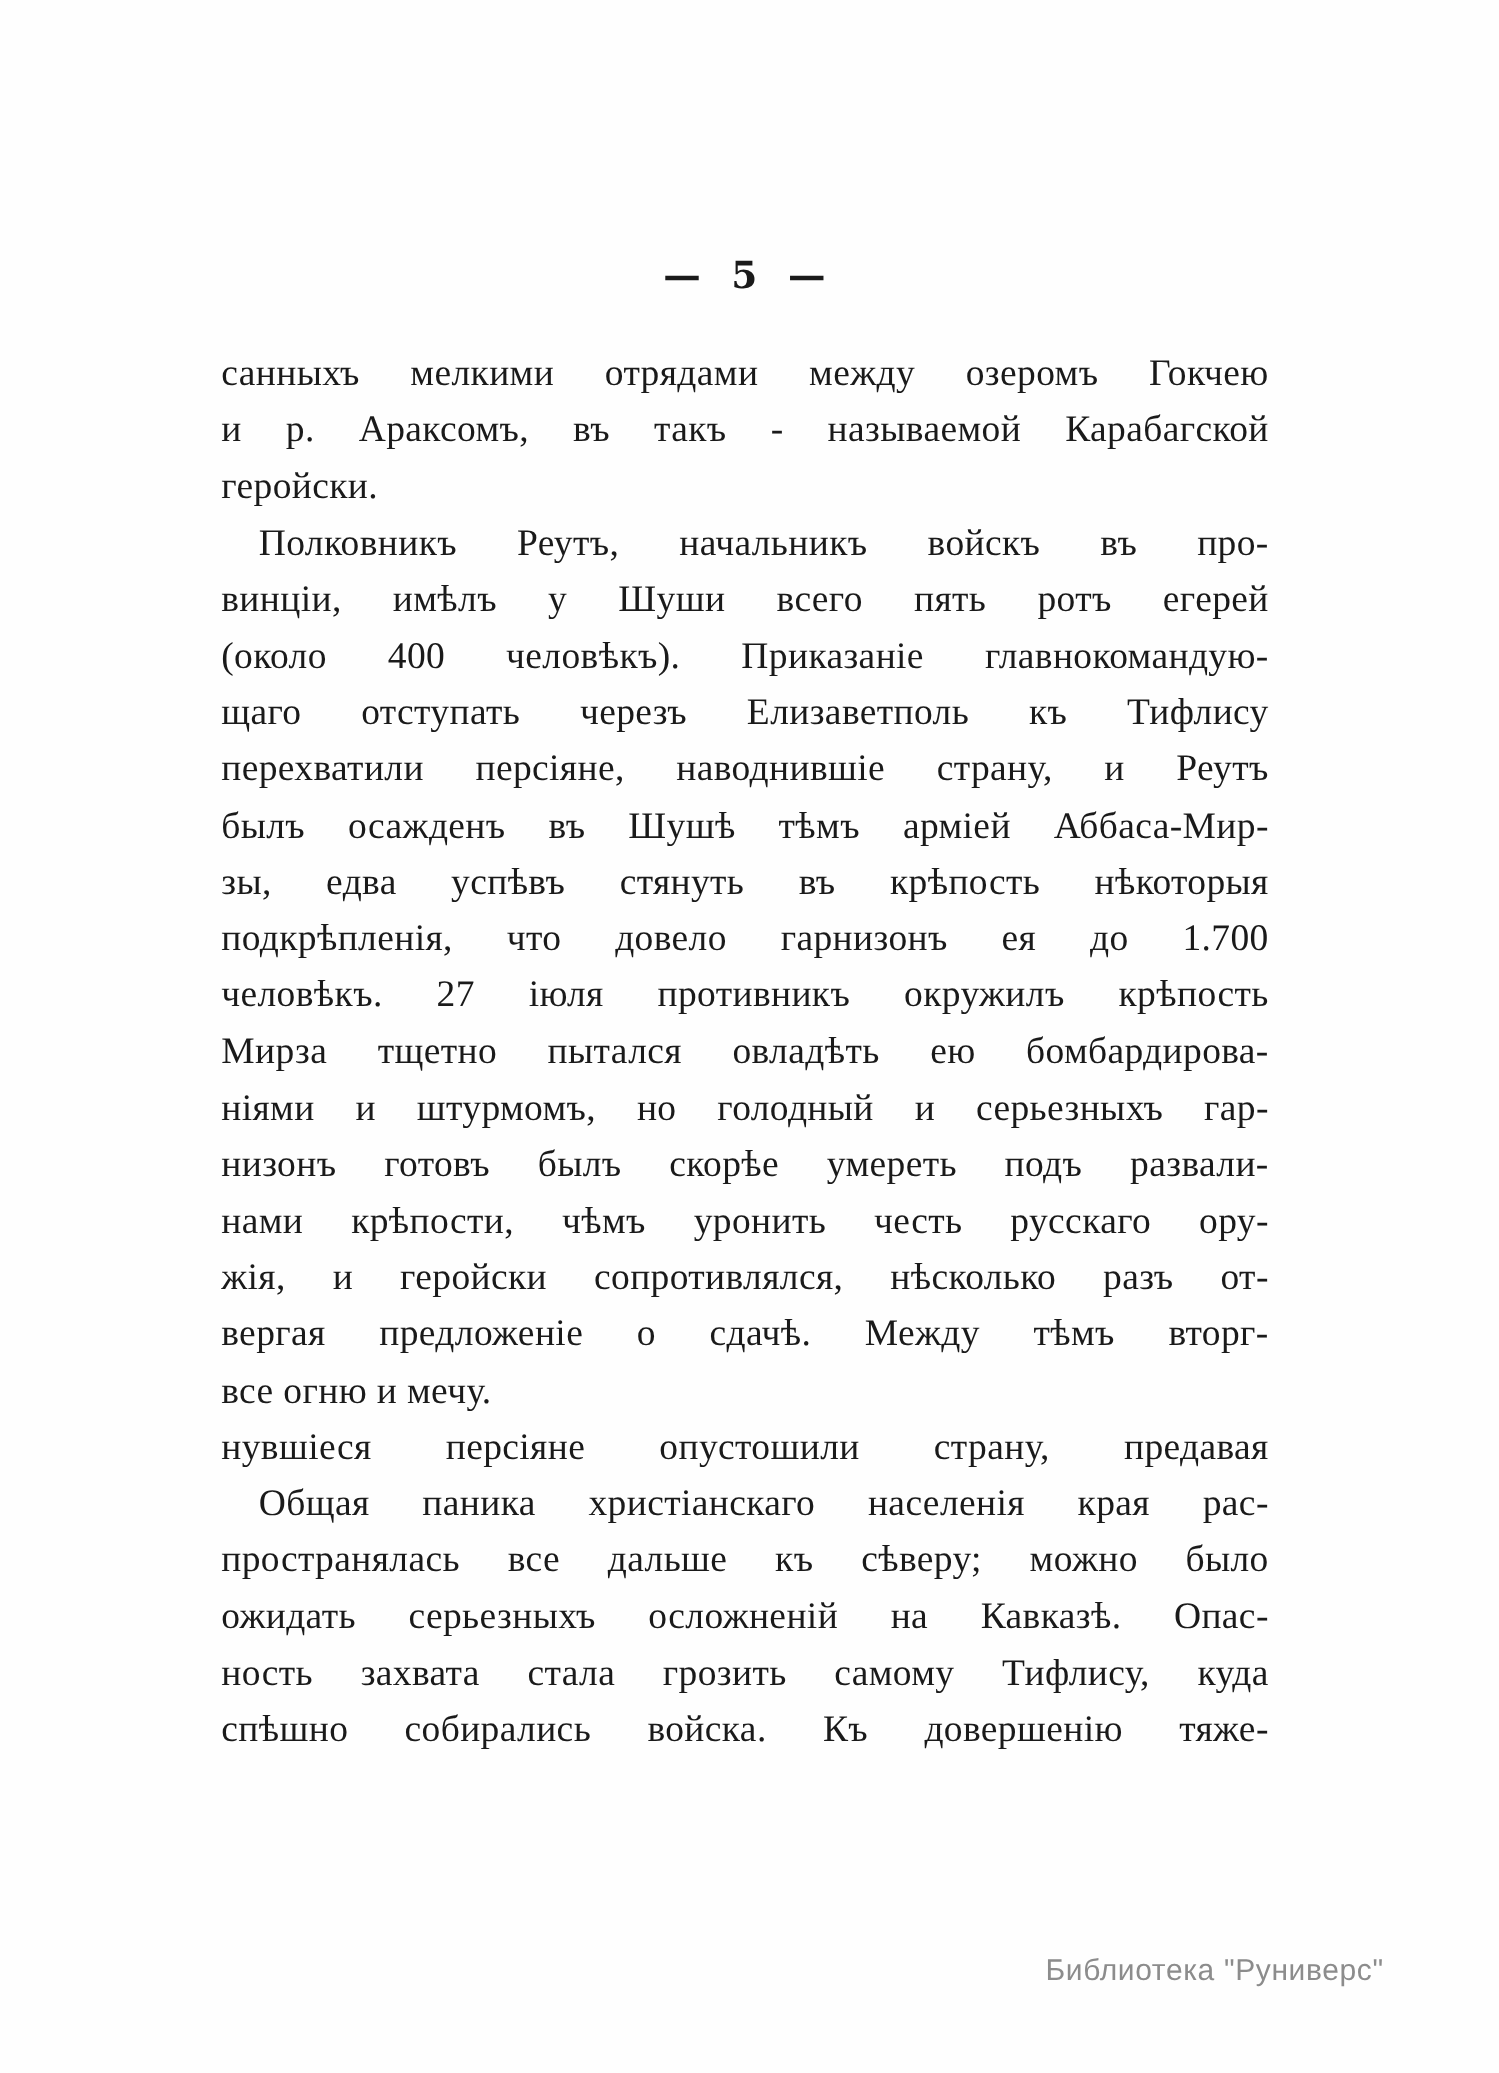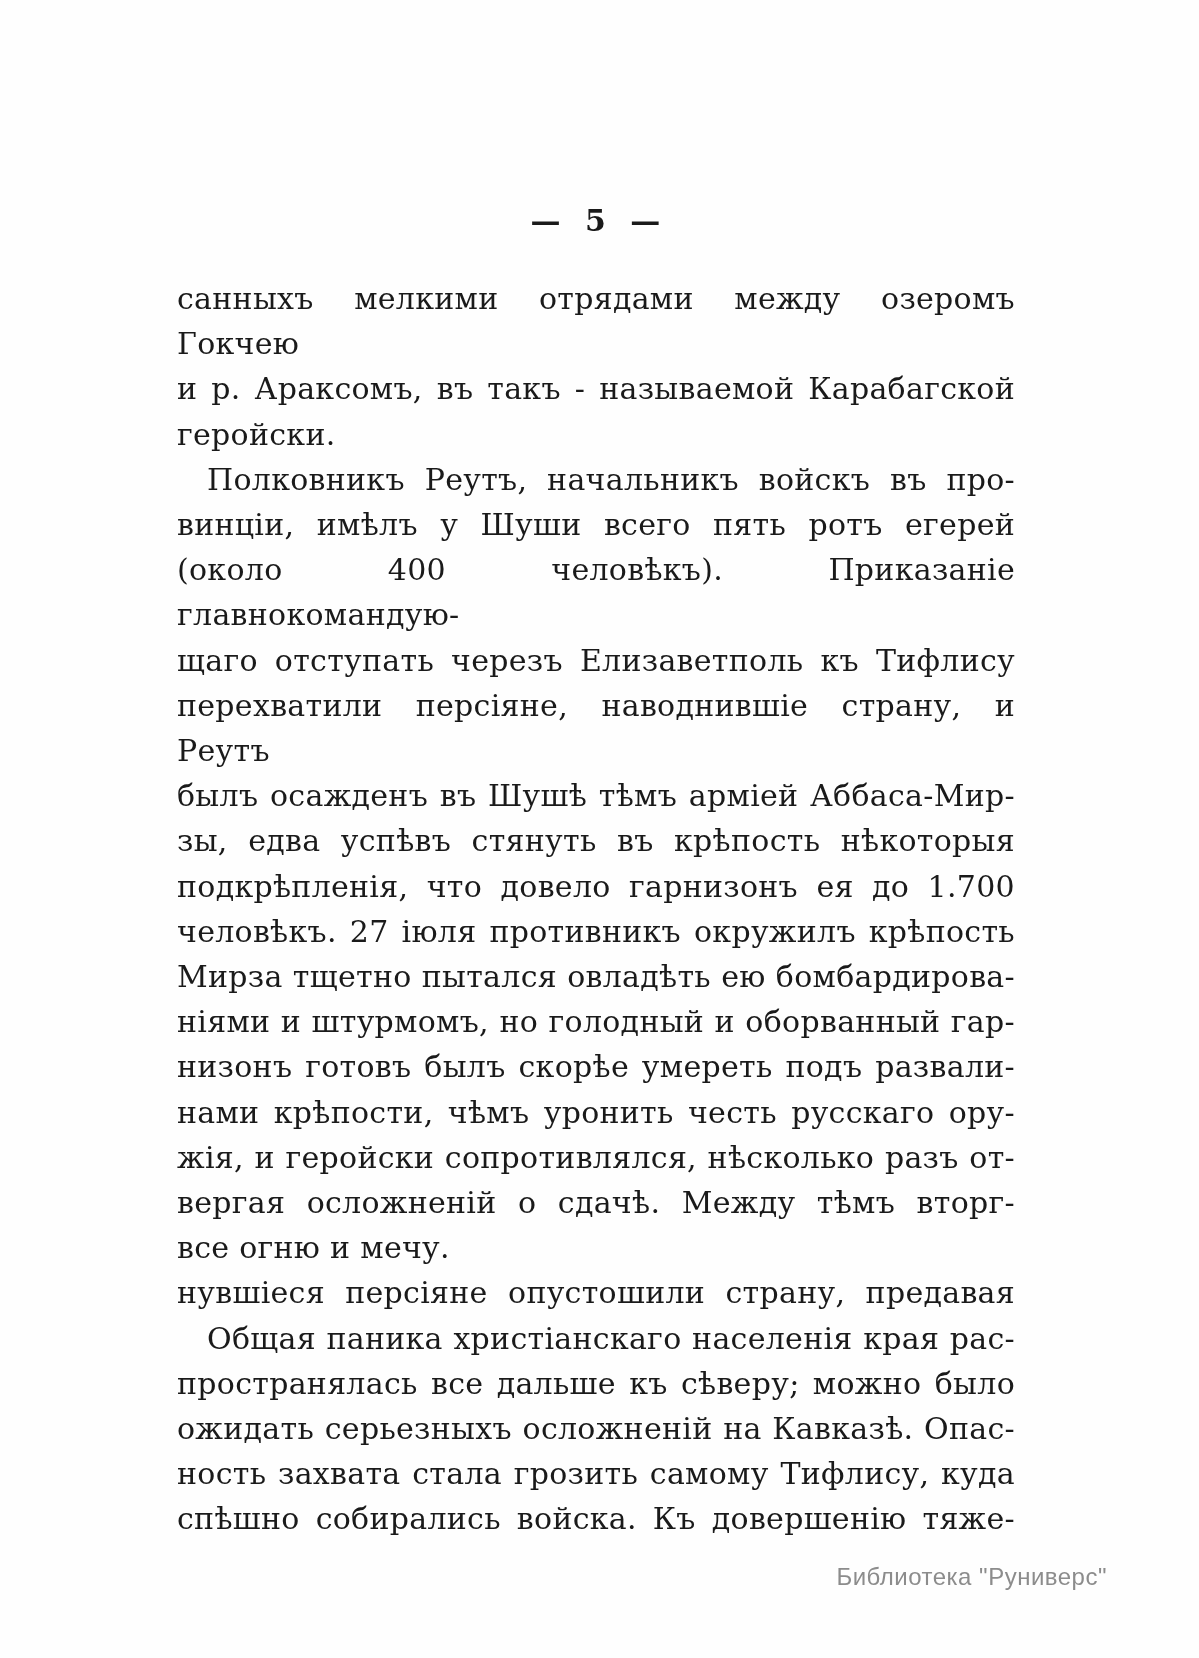--- a/index.html
+++ b/index.html
@@ -39,20 +39,21 @@
     font-size: 30px;
     line-height: 45.2px;
     color: #1a1a1a;
     letter-spacing: 0.3px;
   }
   .paragraph { margin: 0; }
   .line {
     text-align: justify;
     text-align-last: justify;
     white-space: normal;
+    font-family: Liberation Serif, serif;
   }
   .line.para-end {
     text-align-last: left;
   }
   .paragraph.indent .line:first-child {
     text-indent: 30px;
   }
   .watermark {
     position: absolute;
     top: 1563px;
@@ -80,25 +81,25 @@
         <div class="line">Полковникъ Реутъ, начальникъ войскъ въ про-</div>
         <div class="line">винціи, имѣлъ у Шуши всего пять ротъ егерей</div>
         <div class="line">(около 400 человѣкъ). Приказаніе главнокомандую-</div>
         <div class="line">щаго отступать черезъ Елизаветполь къ Тифлису</div>
         <div class="line">перехватили персіяне, наводнившіе страну, и Реутъ</div>
         <div class="line">былъ осажденъ въ Шушѣ тѣмъ арміей Аббаса-Мир-</div>
         <div class="line">зы, едва успѣвъ стянуть въ крѣпость нѣкоторыя</div>
         <div class="line">подкрѣпленія, что довело гарнизонъ ея до 1.700</div>
         <div class="line">человѣкъ. 27 іюля противникъ окружилъ крѣпость</div>
         <div class="line">Мирза тщетно пытался овладѣть ею бомбардирова-</div>
-        <div class="line">ніями и штурмомъ, но голодный и оборванный гар-</div>
+        <div class="line">ніями и штурмомъ, но голодный и серьезныхъ гар-</div>
         <div class="line">низонъ готовъ былъ скорѣе умереть подъ развали-</div>
         <div class="line">нами крѣпости, чѣмъ уронить честь русскаго ору-</div>
         <div class="line">жія, и геройски сопротивлялся, нѣсколько разъ от-</div>
-        <div class="line">вергая осложненій о сдачѣ. Между тѣмъ вторг-</div>
+        <div class="line">вергая предложеніе о сдачѣ. Между тѣмъ вторг-</div>
         <div class="line para-end">все огню и мечу.</div>
         <div class="line">нувшіеся персіяне опустошили страну, предавая</div>
       </div>
       <div class="paragraph indent">
         <div class="line">Общая паника христіанскаго населенія края рас-</div>
         <div class="line">пространялась все дальше къ сѣверу; можно было</div>
         <div class="line">ожидать серьезныхъ осложненій на Кавказѣ. Опас-</div>
         <div class="line">ность захвата стала грозить самому Тифлису, куда</div>
         <div class="line">спѣшно собирались войска. Къ довершенію тяже-</div>
       </div>

